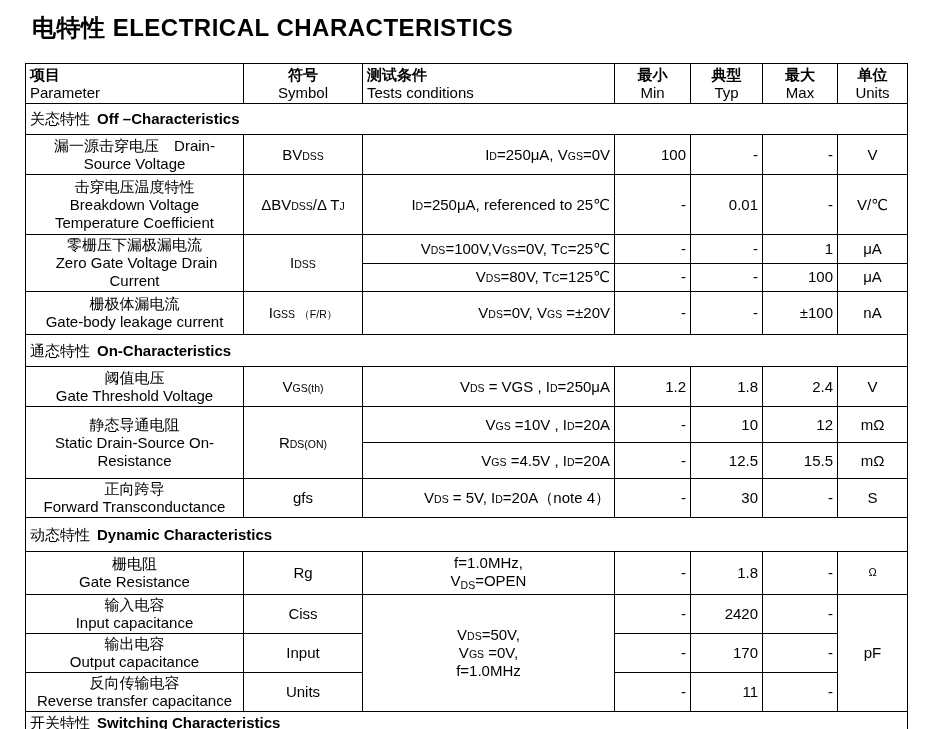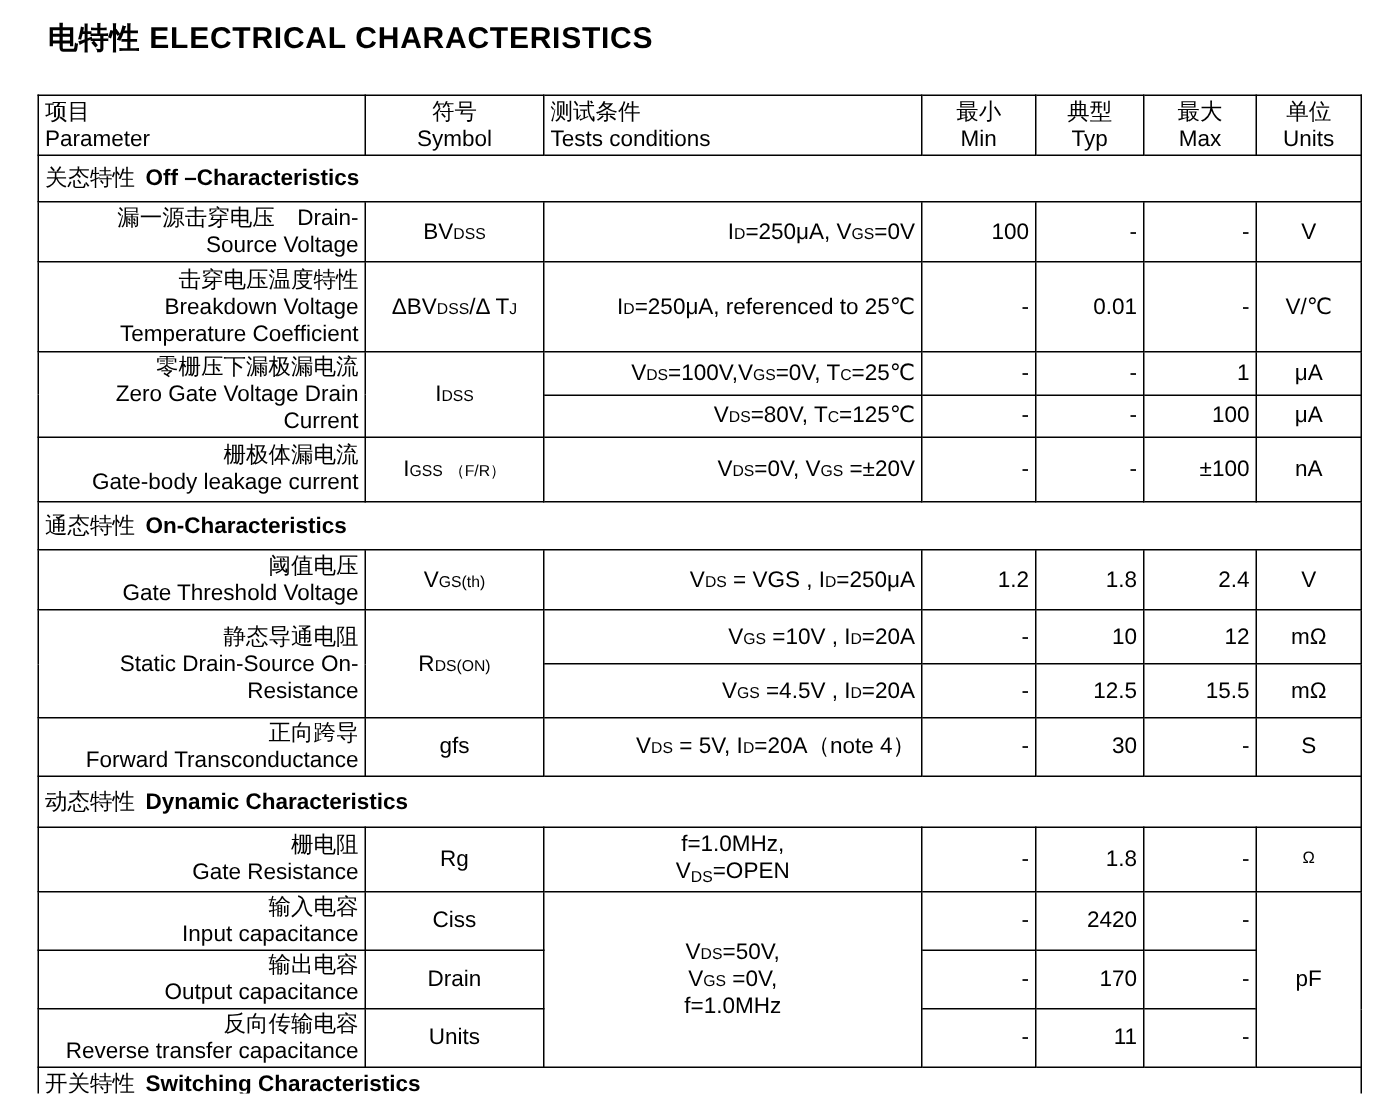--- a/index.html
+++ b/index.html
@@ -3,49 +3,49 @@
 <meta charset="utf-8">
 <style>
   html,body{margin:0;padding:0;}
   body{
     width:929px;height:729px;background:#ffffff;color:#000000;
     font-family:"Liberation Sans","DejaVu Sans",sans-serif;
     overflow:hidden;position:relative;
   }
   .page-title{
     position:absolute;left:32px;top:12px;
-    font-size:20px;font-weight:bold;letter-spacing:0.5px;
+    font-size:24px;font-weight:bold;letter-spacing:0.5px;
     white-space:nowrap;
   }
   table.spec{
     position:absolute;left:25px;top:63px;
     border-collapse:collapse;table-layout:fixed;
     width:882px;font-size:15px;line-height:1.2;
   }
   table.spec td,table.spec th{
     border:1.5px solid #000;padding:1px 4px;vertical-align:middle;
     font-weight:normal;overflow:hidden;
   }
   
   col.c-param{width:218px}col.c-sym{width:119px}col.c-cond{width:252px}
   col.c-min{width:76px}col.c-typ{width:72px}col.c-max{width:75px}col.c-units{width:70px}
   
   tr.rh40{height:40px}tr.rh31{height:31px}tr.rh60{height:60px}tr.rh28{height:28px}
   tr.rh43{height:43px}tr.rh32{height:32px}tr.rh36{height:36px}tr.rh39{height:39px}
   tr.rh34{height:34px}tr.rh38{height:38px}tr.rh22{height:22px}
-  .cell-param{text-align:right;white-space:pre-line;padding-left:6px;}
+  .cell-param{text-align:center;white-space:pre-line;padding-left:6px;}
   .cell-sym{text-align:center;}
   .cell-cond{text-align:right;padding-left:8px;}
   .cell-cond.centered{text-align:center;padding-left:4px;}
   .cell-val{text-align:right;}
   .cell-units{text-align:center;}
   .cell-units.small{font-size:11px;}
   .cell-section{text-align:left;padding-left:6px;margin-top:42px;}
   .cell-section .en{font-weight:bold;margin-left:7px;}
-  th .hz{font-weight:normal;}
+  th .hz{font-weight:bold;}
   th .he{font-weight:normal;}
   th.left{text-align:left;padding-left:6px;}
   th.center{}
   
   .sc{font-size:0.70em;}
   
   .sub{font-size:0.70em;vertical-align:-0.30em;}
 </style>
 </head>
 <body>
@@ -227,21 +227,21 @@
     <td class="cell-cond centered" rowspan="3">V<span class="sc">DS</span>=50V,<br>V<span class="sc">GS</span> =0V,<br>f=1.0MHz</td>
     <td class="cell-val">-</td>
     <td class="cell-val">2420</td>
     <td class="cell-val">-</td>
     <td class="cell-units" rowspan="3">pF</td>
   </tr>
 
   <tr class="rh38">
     <td class="cell-param">输出电容
 Output capacitance</td>
-    <td class="cell-sym">Drain</td>
+    <td class="cell-sym">Input</td>
     <td class="cell-val">-</td>
     <td class="cell-val">170</td>
     <td class="cell-val">-</td>
   </tr>
 
   <tr class="rh38">
     <td class="cell-param">反向传输电容
 Reverse transfer capacitance</td>
     <td class="cell-sym">Units</td>
     <td class="cell-val">-</td>

